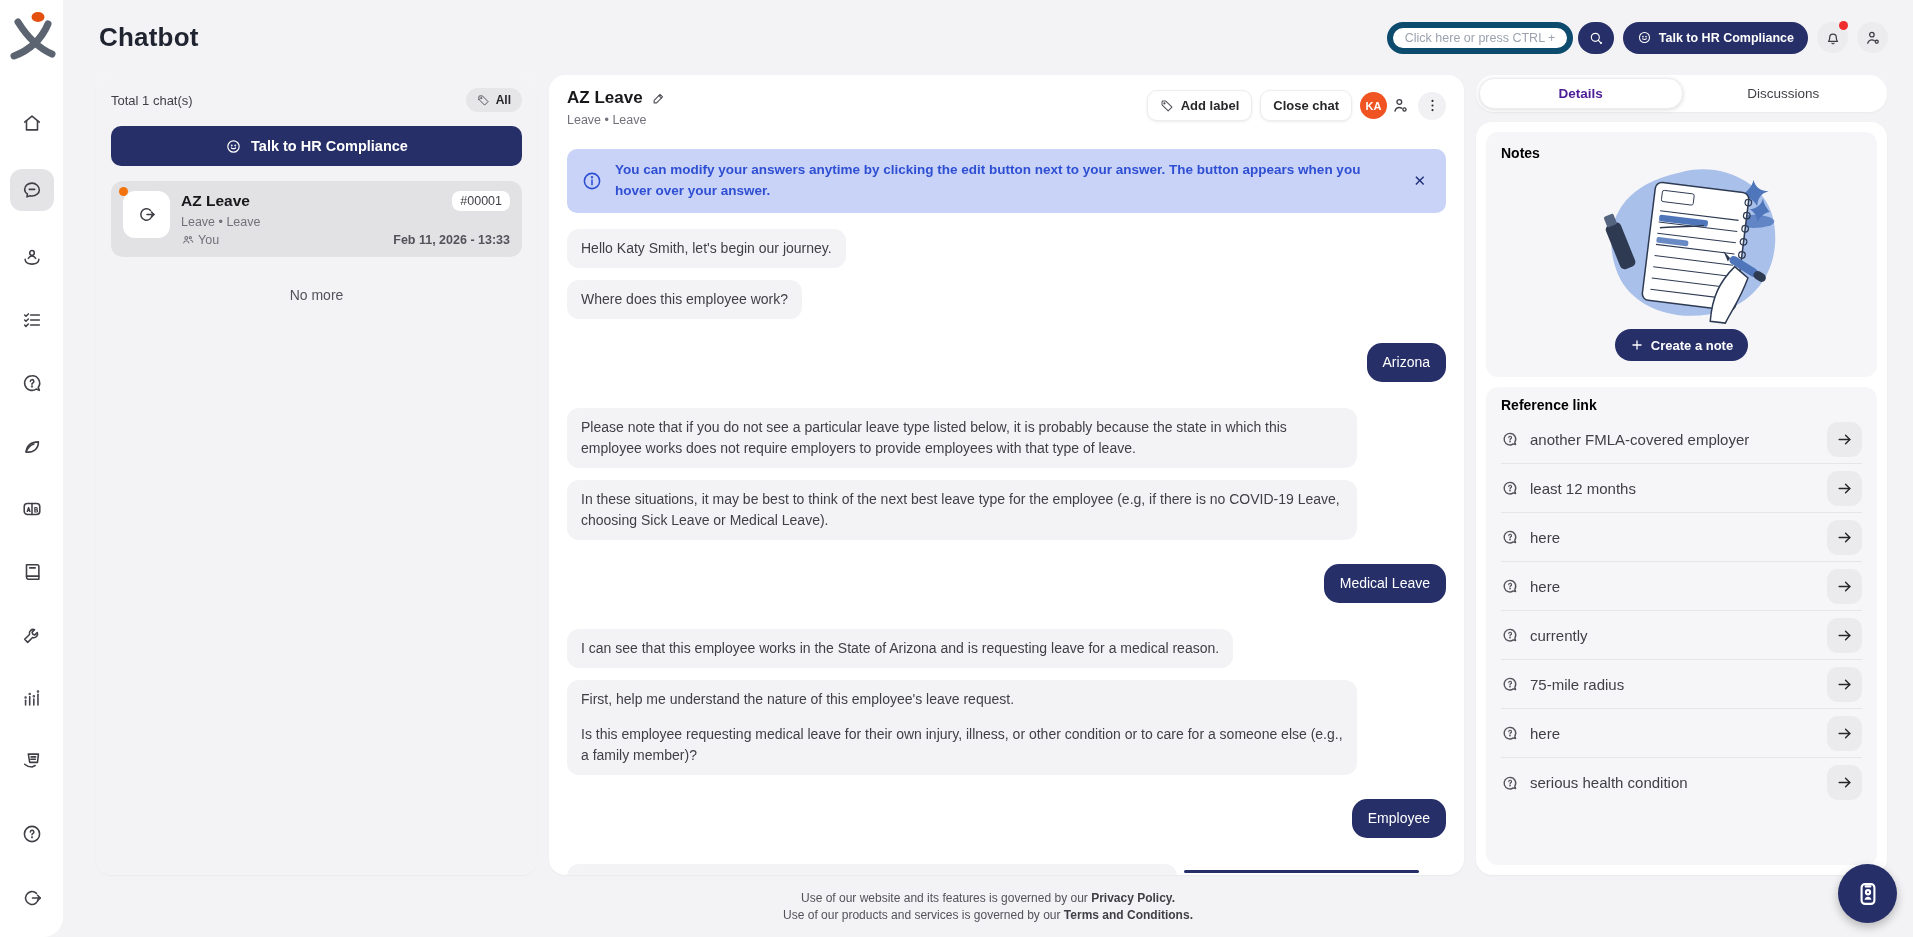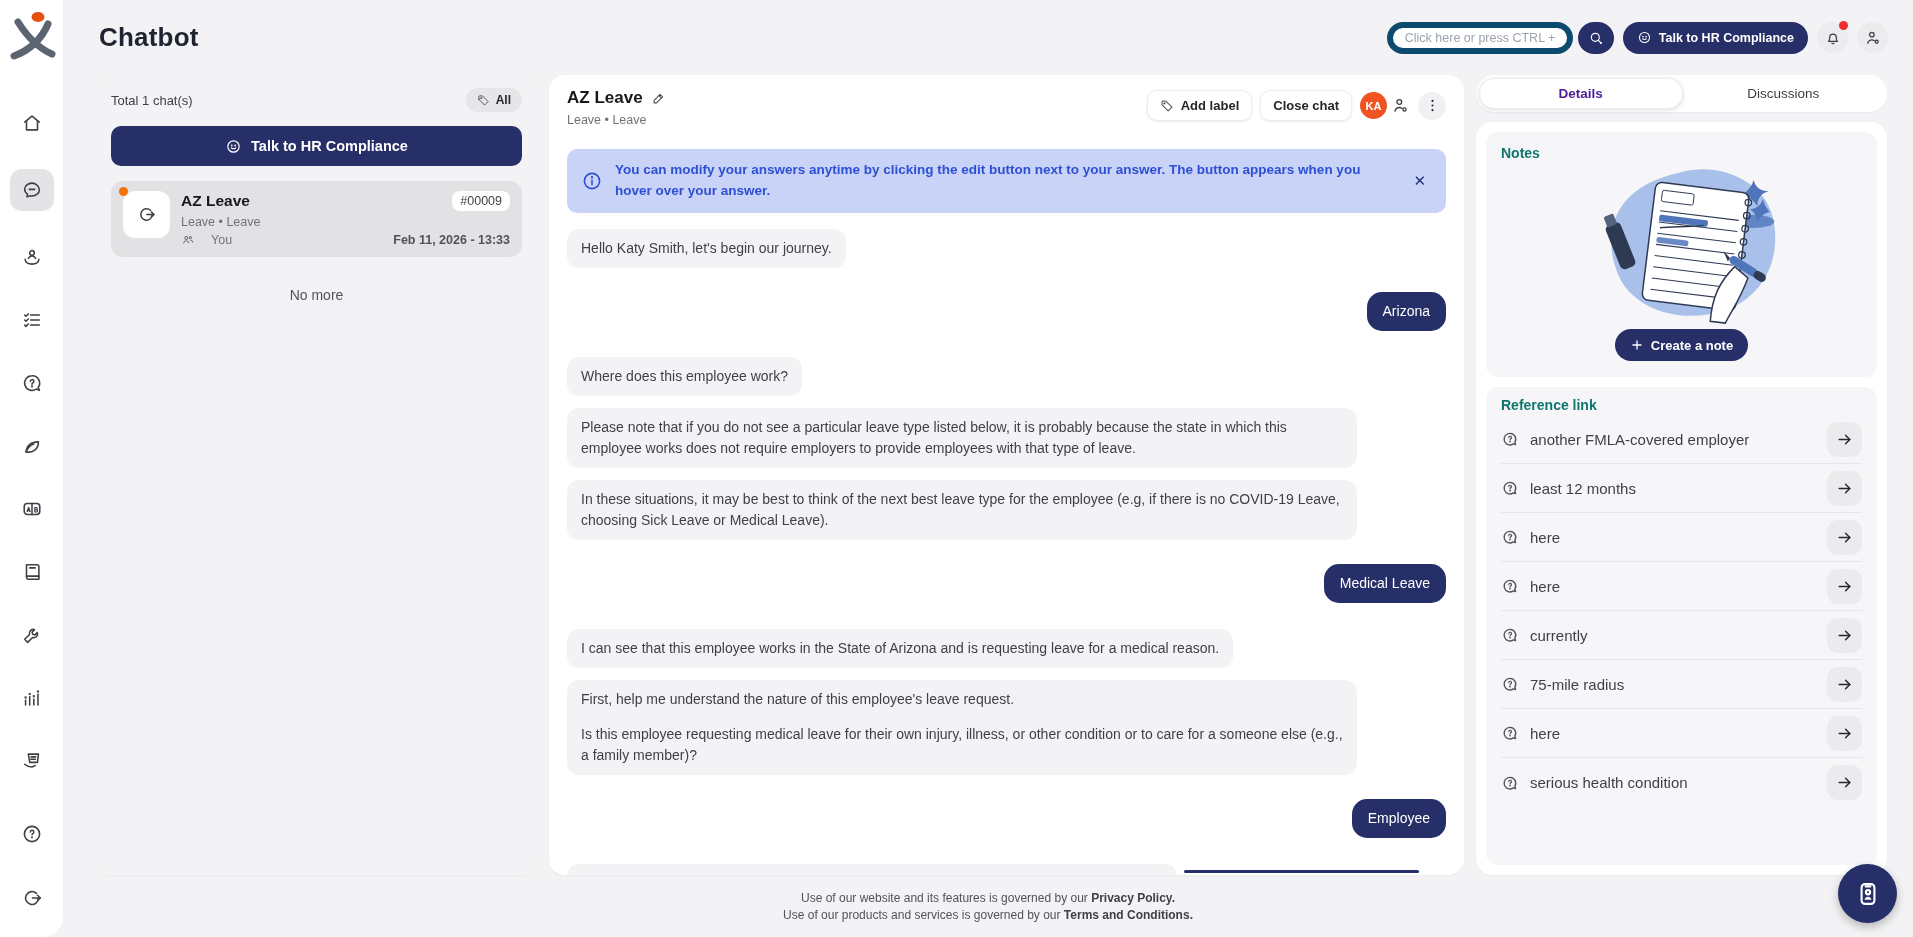--- a/index.html
+++ b/index.html
@@ -49,21 +49,21 @@
   .talk-list-btn { margin-top:14px; width:100%; height:40px; border:none; border-radius:10px; background:#262f68; color:#fff;
                    font-size:14.5px; font-weight:bold; font-family:inherit; display:flex; align-items:center; justify-content:center; gap:9px; cursor:pointer; }
   .chat-item { margin-top:15px; background:#e2e2e5; border-radius:12px; padding:10px 12px; display:flex; gap:11px; position:relative; cursor:pointer; }
   .chat-item-icon { width:47px; height:47px; background:#fff; border-radius:12px; display:flex; align-items:center; justify-content:center; flex:none; }
   .unread-dot { position:absolute; top:6px; left:8px; width:9px; height:9px; border-radius:50%; background:#f2730d; }
   .chat-item-main { flex:1; min-width:0; }
   .chat-item-top { display:flex; align-items:center; }
   .chat-item-title { font-size:15.5px; font-weight:bold; color:#18181b; }
   .chat-number { margin-left:auto; background:#fff; border-radius:8px; padding:3px 8px; font-size:12.5px; color:#3f3f46; }
   .chat-item-cat { font-size:12.5px; color:#71717a; margin-top:4px; }
-  .chat-item-bottom { display:flex; align-items:center; margin-top:4px; font-size:12.5px; color:#71717a; gap:16px; }
+  .chat-item-bottom { display:flex; align-items:center; margin-top:4px; font-size:12.5px; color:#71717a; gap:3px; }
   .chat-time { margin-left:auto; color:#52525b; font-weight:bold; font-size:12.5px; }
   .no-more { text-align:center; margin-top:30px; font-size:14px; color:#52525b; }
 
   
   .chat-card { width:915px; display:flex; flex-direction:column; overflow:hidden; position:relative; }
   .chat-head { display:flex; align-items:flex-start; padding:13px 18px 8px; flex:none; }
   .chat-title-row { display:flex; align-items:center; gap:8px; }
   .chat-title { font-size:17px; font-weight:bold; color:#18181b; }
   .chat-sub { font-size:12.5px; color:#71717a; margin-top:5px; }
   .chat-head-right { margin-left:auto; display:flex; align-items:center; gap:8px; margin-top:2px; }
@@ -89,21 +89,21 @@
   
   .right-col { width:411px; display:flex; flex-direction:column; gap:10px; }
   .tabs-card { height:37px; border-radius:18px; background:#fff; box-shadow:0 1px 2px rgba(0,0,0,.04);
                display:flex; padding:3px; flex:none; }
   .side-tab { flex:1; display:flex; align-items:center; justify-content:center; font-size:13.5px; color:#3f3f46;
               border-radius:15px; cursor:pointer; }
   .side-tab.active { background:#fff; border:1px solid #ededf0; box-shadow:0 1px 4px rgba(0,0,0,.14); font-weight:bold; color:#4c1d95; }
   .details-card { flex:1; border-radius:16px; background:#fff; box-shadow:0 1px 2px rgba(0,0,0,.04);
                   padding:10px; display:flex; flex-direction:column; gap:10px; overflow:hidden; }
   .notes-box { background:#f6f6f8; border-radius:12px; padding:13px 15px 16px; flex:none; }
-  .box-title { font-size:14px; font-weight:bold; color:#0f766e; }
+  .box-title { font-size:14px; font-weight:bold; color:#000000; }
   .illus-wrap { display:flex; justify-content:center; margin-top:2px; }
   .create-note-row { display:flex; justify-content:center; margin-top:4px; }
   .create-note-btn { height:32px; border:none; border-radius:16px; background:#262f68; color:#fff; font-size:13px; font-weight:bold;
                      font-family:inherit; padding:0 15px; display:flex; align-items:center; gap:7px; cursor:pointer; }
   .ref-box { flex:1; background:#f6f6f8; border-radius:12px; padding:10px 15px 0; overflow:hidden; }
   .ref-list { margin-top:2px; }
   .ref-item { height:49px; display:flex; align-items:center; gap:11px; border-bottom:1px solid #e6e6e9; }
   .ref-item:last-child { border-bottom:none; }
   .ref-label { font-size:15px; color:#3f3f46; }
   .ref-arrow { margin-left:auto; width:35px; height:35px; border:none; border-radius:11px; background:#ebebee;
@@ -295,21 +295,21 @@
           <div class="chat-item-icon">
             <svg class="ic" style="width:21px;height:21px" viewBox="0 0 24 24">
                 <path d="M18.5 12a6.5 6.5 0 1 1-1.9-4.6"></path>
                 <path d="M12.5 12h8"></path>
                 <path d="M17.7 9.3 20.5 12l-2.8 2.7"></path>
               </svg>
           </div>
           <div class="chat-item-main">
             <div class="chat-item-top">
               <span class="chat-item-title">AZ Leave</span>
-              <span class="chat-number">#00009</span>
+              <span class="chat-number">#00001</span>
             </div>
             <div class="chat-item-cat">Leave • Leave</div>
             <div class="chat-item-bottom">
               <svg class="ic-sm" style="width:14px;height:14px;stroke:#71717a" viewBox="0 0 24 24">
                   <circle cx="9" cy="8.5" r="2.4"></circle>
                   <path d="M4.5 17c.6-2.4 2.3-3.8 4.5-3.8s3.9 1.4 4.5 3.8"></path>
                   <circle cx="16" cy="8" r="1.9"></circle>
                   <path d="M16.8 12.4c1.8.3 3 1.5 3.4 3.4"></path>
                 </svg>
               <span>You</span>
@@ -371,28 +371,28 @@
             </svg>
           <div class="banner-text">You can modify your answers anytime by clicking the edit button next to your answer. The button appears when you hover over your answer.</div>
           <button class="banner-close">✕</button>
         </div>
         <div id="messages">
             <div class="msg bot">
               <div class="bubble">
                 <p>Hello Katy Smith, let's begin our journey.</p>
               </div>
             </div>
+            <div class="msg bot">
+              <div class="bubble">
+                <p>Where does this employee work?</p>
+              </div>
+            </div>
             <div class="msg user">
               <div class="bubble">
                 <p>Arizona</p>
-              </div>
-            </div>
-            <div class="msg bot">
-              <div class="bubble">
-                <p>Where does this employee work?</p>
               </div>
             </div>
             <div class="msg bot">
               <div class="bubble">
                 <p>Please note that if you do not see a particular leave type listed below, it is probably because the state in which this employee works does not require employers to provide employees with that type of leave.</p>
               </div>
             </div>
             <div class="msg bot">
               <div class="bubble">
                 <p>In these situations, it may be best to think of the next best leave type for the employee (e.g, if there is no COVID-19 Leave, choosing Sick Leave or Medical Leave).</p>

